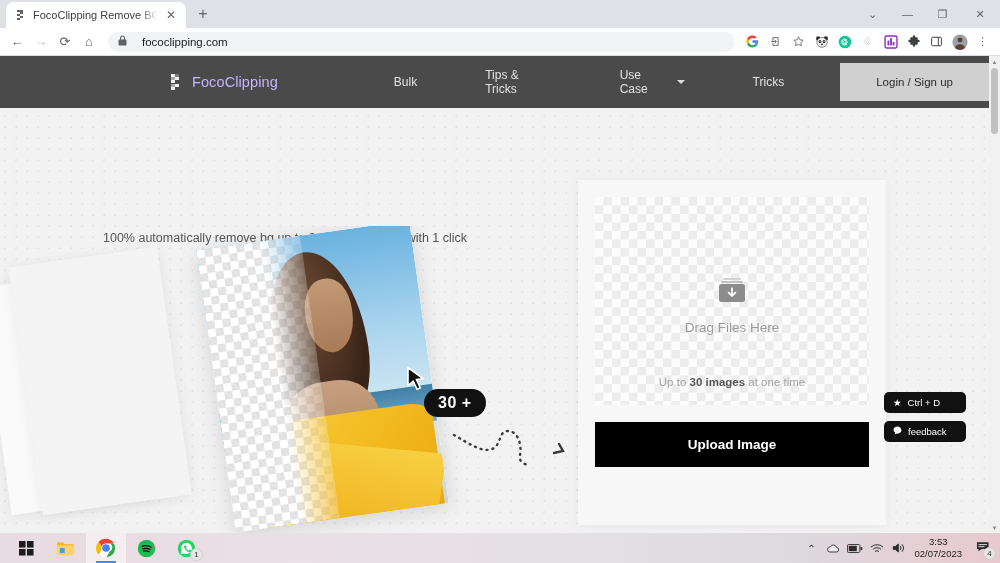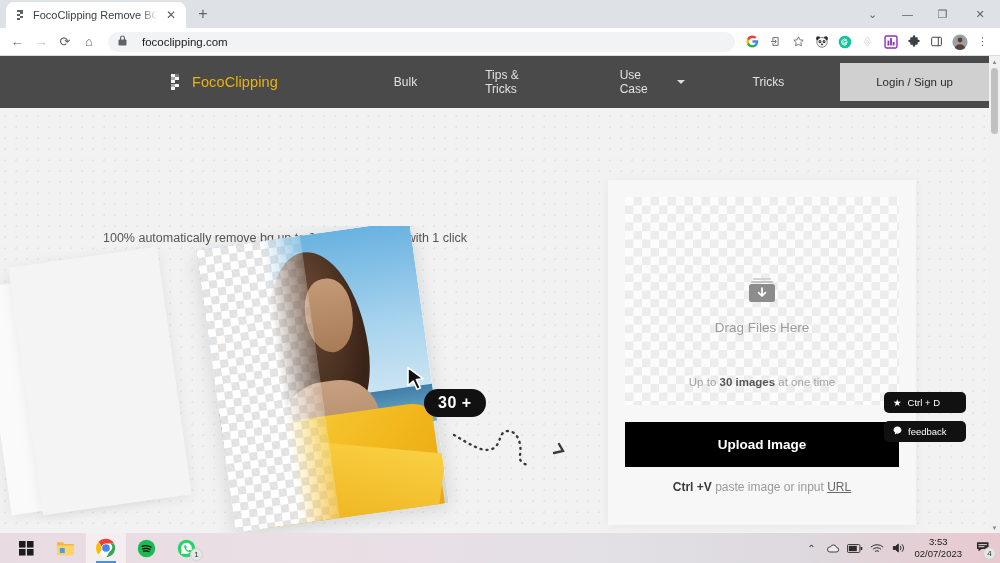--- a/index.html
+++ b/index.html
@@ -63,21 +63,21 @@
     background-size: 11px 11px;
   }
 
   
   .sitenav {
     height:52px; background:#4a4a4a; display:flex; align-items:center;
     padding-left:168px; gap:0; position:relative; z-index:5;
   }
   .brand { display:flex; align-items:center; gap:9px; }
   .brand-logo { width:15px; height:17px; position:relative; }
-  .brand-name { color:#eab308; font-size:14.5px; letter-spacing:.1px; }
+  .brand-name { color:#c4b5fd; font-size:14.5px; letter-spacing:.1px; }
   .navlinks { display:flex; align-items:center; margin-left:82px; }
   .navlink { color:#e2e2e2; font-size:12px; padding: 0 34px; display:flex; align-items:center; gap:6px; }
   .caret { display:inline-block; width:0;height:0; border-left:4px solid transparent;
            border-right:4px solid transparent; border-top:4px solid #dcdcdc; }
   .loginbtn {
     margin-left:22px; width:150px; height:38px; background:#d0d0d0; color:#2b2b2b;
     display:flex; align-items:center; justify-content:center; font-size:11.5px;
   }
 
   
@@ -146,21 +146,21 @@
   }
   .cursor { position:absolute; left:406px; top:310px; }
   .badge30 {
     position:absolute; left:424px; top:333px; background:#111; color:#fff;
     padding: 5px 14px; border-radius:14px; font-size:16px; font-weight:bold; letter-spacing:.5px;
   }
   .arrow-dotted { position:absolute; left:452px; top:365px; }
 
   
   .upload-card {
-    position:absolute; left:608px; top:124px; width:308px; height:345px;
+    position:absolute; left:578px; top:124px; width:308px; height:345px;
     background:#f7f7f8; box-shadow: 0 1px 10px rgba(0,0,0,.05);
     padding: 17px; display:flex; flex-direction:column;
   }
   .dropzone {
     height:208px; position:relative;
     background-color:#fcfcfc;
     background-image:
       linear-gradient(45deg, #ececec 25%, transparent 25%, transparent 75%, #ececec 75%),
       linear-gradient(45deg, #ececec 25%, transparent 25%, transparent 75%, #ececec 75%);
     background-size: 17px 17px; background-position: 0 0, 8.5px 8.5px;
@@ -417,23 +417,20 @@
               <rect x="2" y="7" width="26" height="18" rx="2.5" fill="#8c8c8c"></rect>
               <path d="M15 11v8M11.6 15.6L15 19l3.4-3.4" stroke="#fff" stroke-width="1.7" fill="none" stroke-linecap="round" stroke-linejoin="round"></path>
             </svg>
           </span>
           <div class="dz-main">Drag Files Here</div>
           <div class="dz-foot">
             <span>Up to </span><b>30 images</b><span> at one time</span>
           </div>
         </div>
         <div class="upbtn">Upload Image</div>
-        <div class="paste-row">
-          <b>Ctrl +V</b><span> paste image or input </span><u>URL</u>
-        </div>
       </div>
 
       <div class="floaters">
         <div class="floatbtn">
           <span>★</span>
           <span>Ctrl + D</span>
         </div>
         <div class="floatbtn">
           <span>
             <svg width="9" height="9" viewBox="0 0 10 10">

